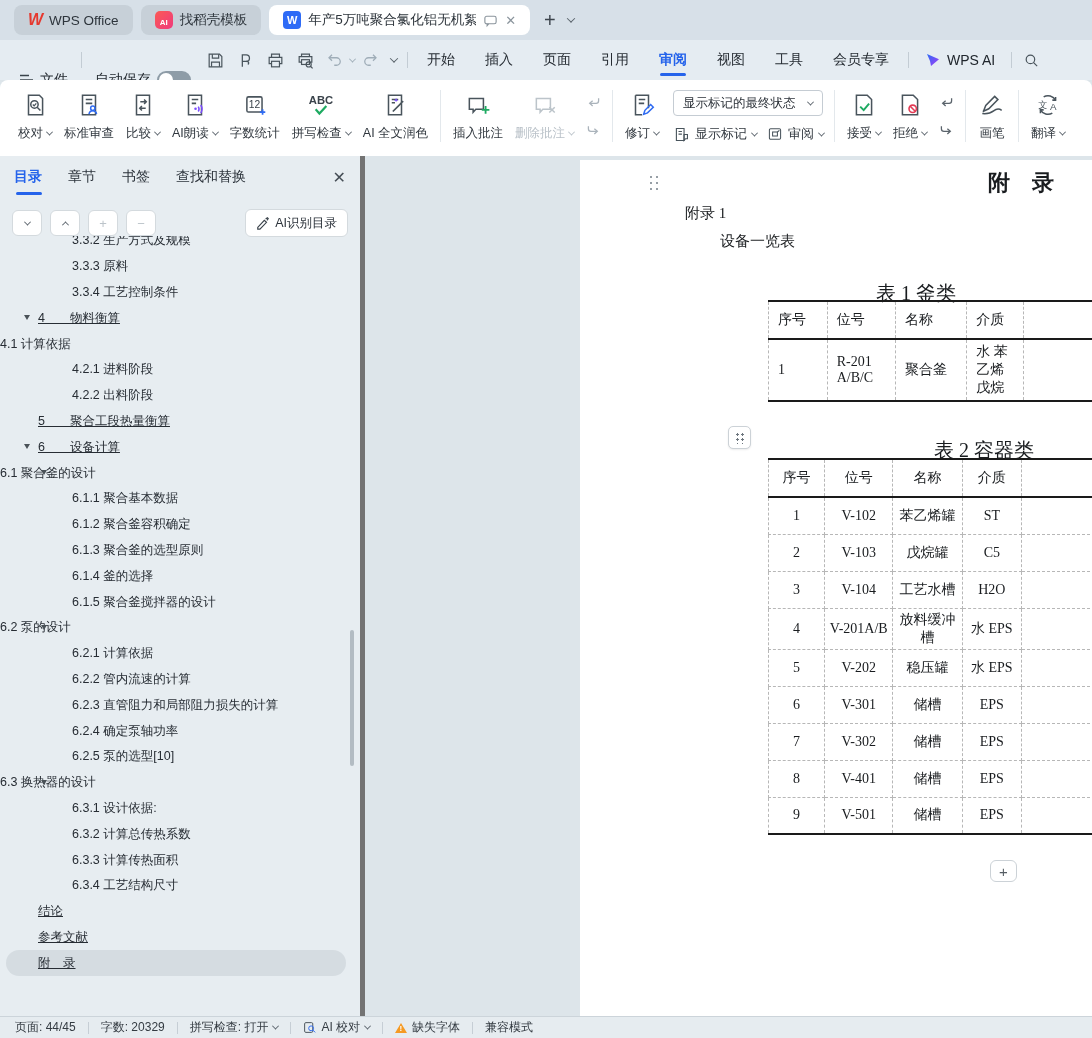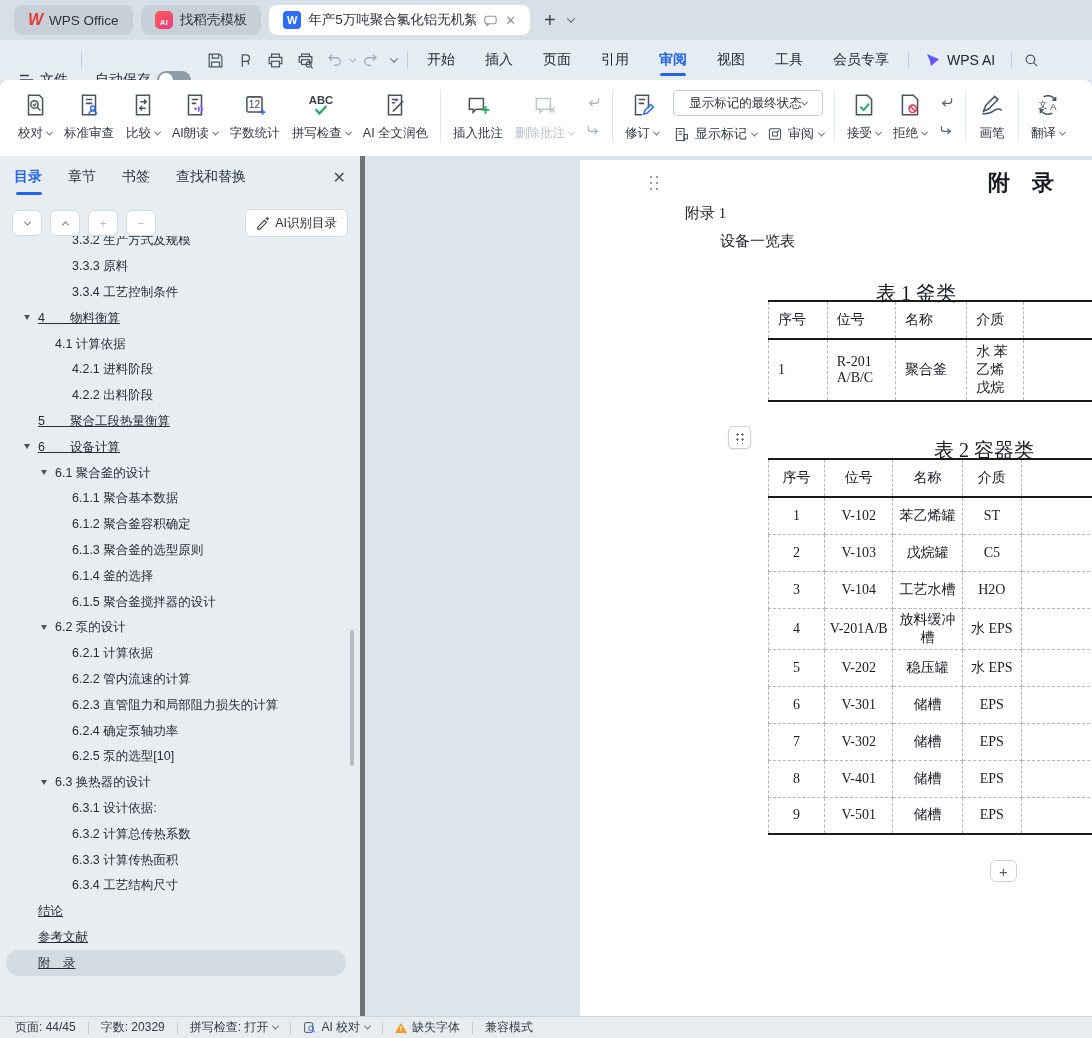--- a/index.html
+++ b/index.html
@@ -34,41 +34,41 @@
   
   .ribbon { position:absolute; left:0; top:80px; width:1092px; height:76px; background:#ffffff; border-radius:8px 8px 0 0; display:flex; align-items:flex-start; padding:8px 6px 0 12px; }
   .rdiv { width:1px; height:52px; background:#e3e8ec; margin:2px 6px 0 6px; flex:none; }
   .rgroup { display:flex; align-items:flex-start; flex:none; }
   .rbtn { display:flex; flex-direction:column; align-items:center; justify-content:flex-start; padding:2px 6px; gap:5px; flex:none; }
   .rbtn .ric { height:30px; display:flex; align-items:center; justify-content:center; }
   .rlbl { font-size:12.5px; color:#30373e; display:flex; align-items:center; gap:4px; white-space:nowrap; }
   .rbtn.disabled .rlbl { color:#b9c1c8; }
   .navcol { display:flex; flex-direction:column; gap:8px; padding:4px 2px 0 2px; }
   .navbtn { width:22px; height:20px; display:flex; align-items:center; justify-content:center; }
-  .combo { width:150px; height:26px; border:1px solid #c5ccd3; border-radius:4px; background:#fff; display:flex; align-items:center; justify-content:center; padding:12px 9px; font-size:12.5px; color:#2b3138; }
+  .combo { width:150px; height:26px; border:1px solid #c5ccd3; border-radius:4px; background:#fff; display:flex; align-items:center; justify-content:space-between; padding:12px 9px; font-size:12.5px; color:#2b3138; }
   .smallrow { display:flex; gap:10px; margin-top:9px; }
   .sbtn { display:flex; align-items:center; gap:5px; font-size:13px; color:#30373e; }
 
   
   .workspace { position:absolute; left:0; top:156px; width:1092px; height:860px; background:#dde5ea; }
   .sidebar { position:absolute; left:0; top:0; width:365px; height:860px; background:#e7edf1; border-right:5px solid #737373; }
   .stabs { display:flex; align-items:center; padding:12px 14px 0 14px; font-size:14px; color:#2b323a; gap:26px; }
   .stab { position:relative; padding-bottom:9px; }
   .stab.active { color:#2563eb; font-weight:bold; }
   .stab.active::after { content:""; position:absolute; left:2px; bottom:0; width:26px; height:3px; border-radius:2px; background:#2563eb; }
   .sclose { margin-left:auto; font-size:16px; color:#454d55; padding-bottom:8px; }
   .stools { display:flex; align-items:center; gap:8px; padding:14px 12px 0 12px; }
   .tbtn { width:30px; height:26px; border:1px solid #d4dade; border-radius:6px; background:#fff; display:flex; align-items:center; justify-content:center; font-size:13px; color:#3c444c; }
   .tbtn.disabled { color:#bcc4ca; }
   .aibtn { margin-left:auto; height:28px; border:1px solid #d4dade; border-radius:6px; background:#fff; display:flex; align-items:center; gap:5px; font-size:12.5px; color:#2b323a; padding:0 10px; }
   .toclist { position:absolute; left:0; top:80px; width:352px; height:766px; overflow:hidden; }
   .toclist-inner { margin-top:-8px; }
   .toc-item { position:relative; height:25.8px; display:flex; align-items:center; font-size:12.5px; color:#272d34; }
   .toc-item.lvl1 { padding-left:38px;text-decoration:underline; }
-  .toc-item.lvl2 { padding-left:55px; }
+  .toc-item.lvl2 { }
   .toc-item.lvl3 { padding-left:72px; }
   .toc-item.sel { background:#d5dce1; border-radius:13px; margin:0 6px; }
   .toc-item.sel.lvl1 { padding-left:32px; }
   .tarrow { position:absolute; top:10px; width:0; height:0; border-left:3.6px solid transparent; border-right:3.6px solid transparent; border-top:5px solid #4a5258; }
   .lvl1 > .tarrow { left:24px; }
   .lvl2 > .tarrow { left:41px; }
   .sscroll { position:absolute; right:6px; top:474px; width:4px; height:136px; border-radius:2px; background:#b3bcc3; }
 
   
   .page { position:absolute; left:580px; top:4px; width:560px; height:856px; background:#ffffff; font-family:"Liberation Serif","DejaVu Serif",serif; color:#191c1f; }

